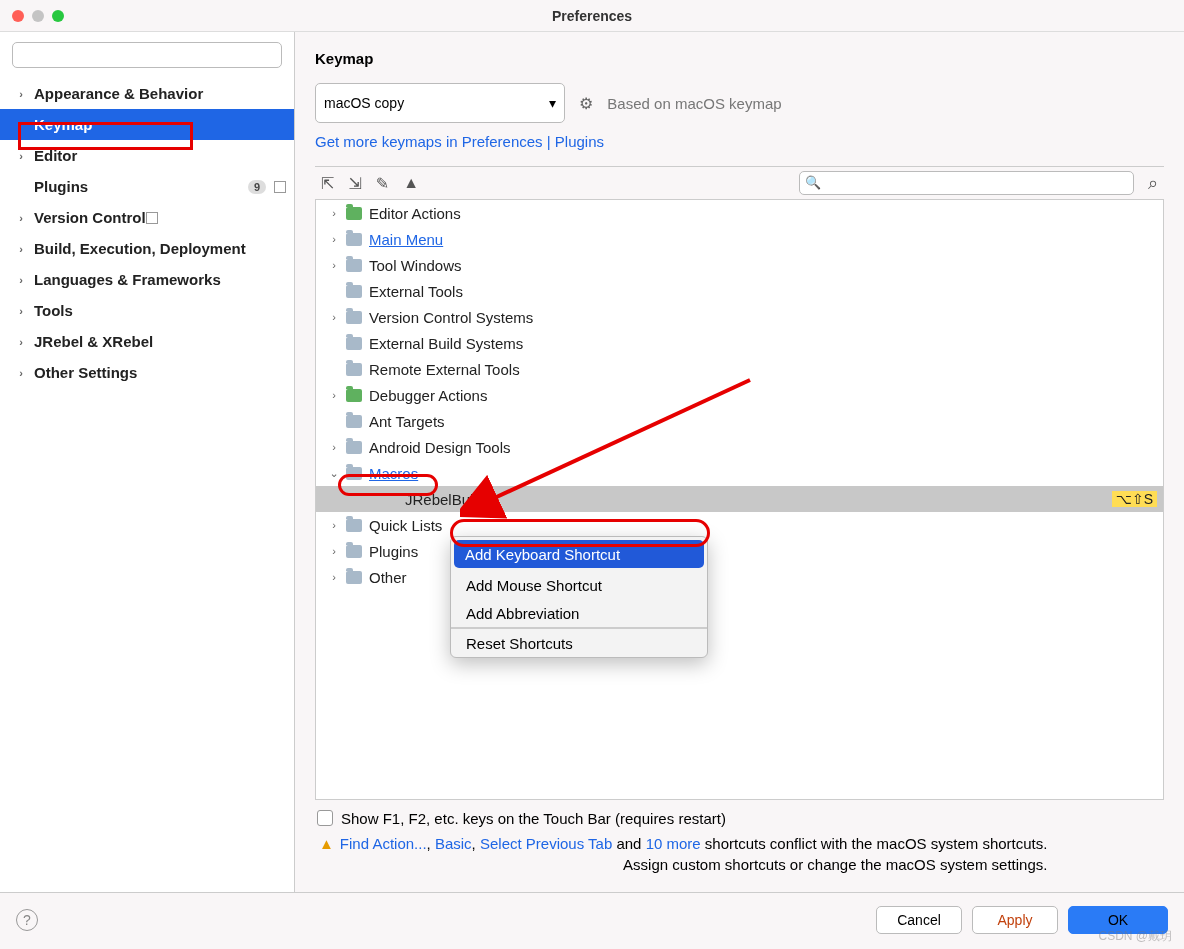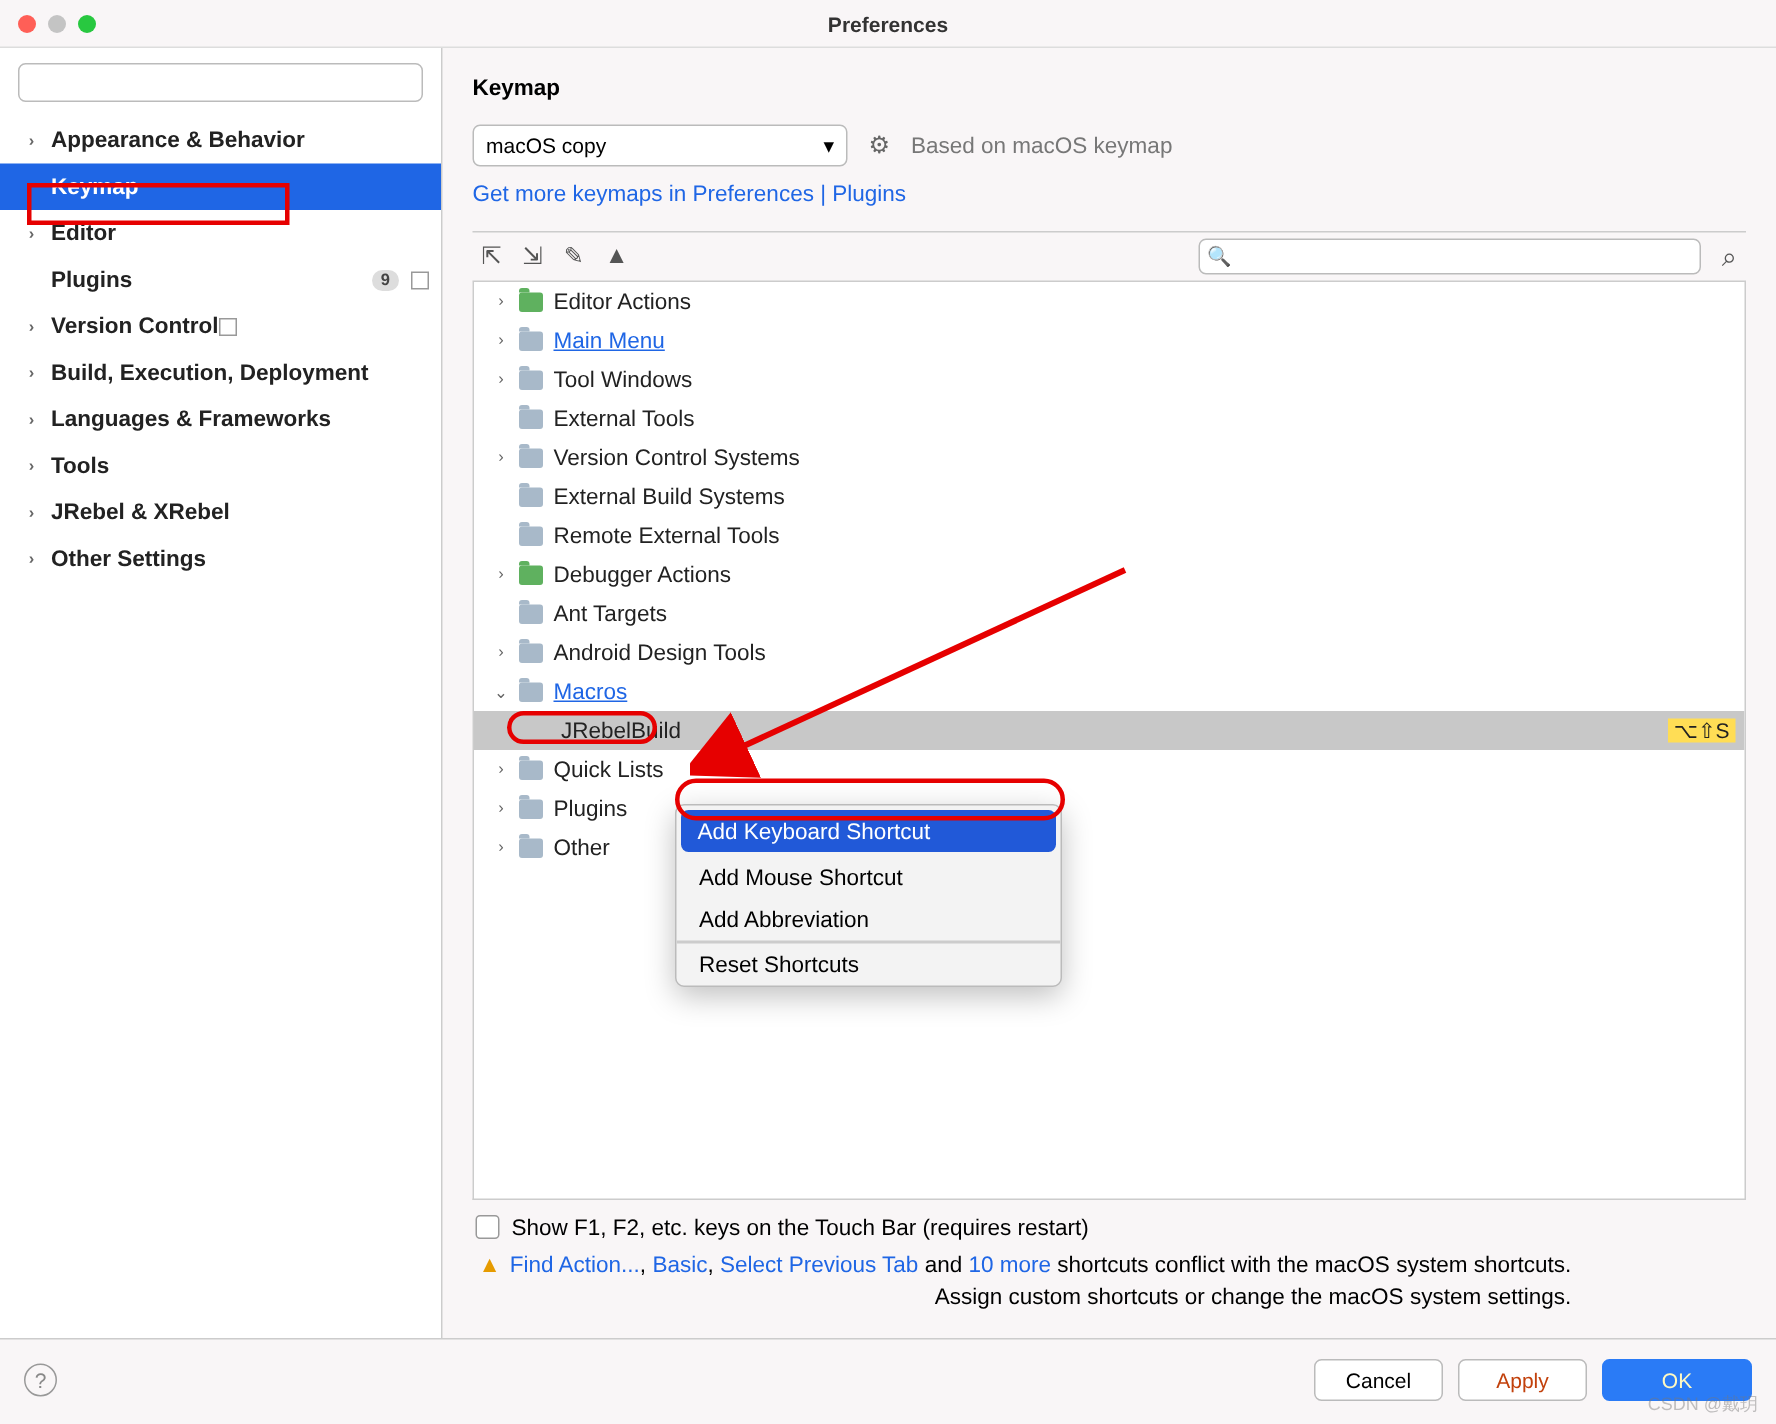--- a/index.html
+++ b/index.html
@@ -27,21 +27,21 @@
 .navitem.sel { background:#1f66e5; color:#fff; }
 .navitem.sel .chev { color:#fff; }
 .navitem .badge { margin-left:auto; margin-right:8px; background:#ddd; border-radius:10px; font-size:11px; padding:1px 6px; font-weight:600; color:#444; }
 .navitem .box-ic { margin-right:8px; width:12px; height:12px; border:1px solid #999; display:inline-block; }
 .redbox1 { position:absolute; border:3px solid #e60000; pointer-events:none; }
 
 
 .panel { flex:1; padding:18px 20px 10px 20px; display:flex; flex-direction:column; position:relative; }
 .panel h2 { font-size:15px; font-weight:700; margin-bottom:16px; }
 .row1 { display:flex; align-items:center; gap:14px; margin-bottom:10px; }
-.combo { width:250px; height:28px; border:1px solid #bbb; border-radius:5px; background:#fff; display:flex; align-items:center; justify-content:space-between; padding:0 8px; font-size:14px; cursor:pointer; }
+.combo { width:250px; height:40px; border:1px solid #bbb; border-radius:5px; background:#fff; display:flex; align-items:center; justify-content:space-between; padding:0 8px; font-size:14px; cursor:pointer; }
 .gear { color:#666; font-size:16px; cursor:pointer; }
 .based { color:#777; font-size:15px; }
 .linkrow { font-size:15px; margin-bottom:16px; }
 .linkrow a { color:#1f66e5; text-decoration:none; }
 
 .toolbar2 { display:flex; align-items:center; height:34px; border-top:1px solid #ccc; border-bottom:1px solid #ccc; padding:0 6px; gap:14px; }
 .toolbar2 .ic { color:#555; font-size:16px; cursor:pointer; }
 .toolbar2 .spacer { flex:1; }
 .toolbar2 .srch2 { width:335px; height:24px; border:1px solid #bbb; border-radius:5px; background:#fff; padding:0 6px 0 22px; font-size:13px; }
 .srch2wrap { position:relative; }
@@ -50,42 +50,42 @@
 
 .tree { border:1px solid #ccc; border-top:none; flex:1; background:#fff; overflow:hidden; font-size:15px; color:#222; position:relative; }
 .titem { display:flex; align-items:center; height:26px; padding-left:12px; }
 .titem .tchev { width:12px; color:#666; font-size:11px; margin-right:6px; text-align:center; }
 .titem.noexp .tchev { visibility:hidden; }
 .titem .fold { width:16px; height:13px; background:#a8b9c9; border-radius:2px; margin-right:7px; display:inline-block; position:relative; }
 .titem .fold::before { content:""; position:absolute; top:-3px; left:0; width:7px; height:3px; background:#a8b9c9; border-radius:2px 2px 0 0; }
 .titem .fold.green { background:#5fb15f; } .titem .fold.green::before { background:#5fb15f; }
 .titem.lnk span.lbl { color:#1f66e5; text-decoration:underline; }
 .titem.d1 { padding-left:12px; }
-.titem.d2 { padding-left:40px; }
+.titem.d2 { padding-left:40px;gap:31px; }
 .titem.selrow { background:#c8c8c8; }
 .titem .short { margin-left:auto; margin-right:6px; background:#ffdd55; padding:0 4px; font-size:14px; }
 
 .ctxmenu { position:absolute; left:450px; top:520px; width:258px; background:#f3f3f3; border:1px solid #bbb; border-radius:6px; box-shadow:0 6px 20px rgba(0,0,0,.25); font-size:15px; overflow:hidden;margin-top:16px; }
 .ctxmenu .mi { height:28px; display:flex; align-items:center; padding:0 15px; cursor:pointer; }
 .ctxmenu .sep { height:1px; background:#ccc; }
 .ctxmenu .mi.sel { background:#2159d8; color:#fff; border-radius:5px; margin:3px; padding:0 11px; }
 .ctx-red { position:absolute; border:3px solid #e60000; border-radius:14px; pointer-events:none; }
 
 .bottom-opts { padding:10px 0 6px 2px; font-size:15px;text-align:right; }
 .chk { display:flex; align-items:center; gap:8px; }
 .chk .cbox { width:16px; height:16px; border:1px solid #999; border-radius:3px; background:#fff; }
 .warn-row { display:flex; gap:6px; padding:6px 0 0 2px; font-size:15px; line-height:1.45; }
 .warn-ic { color:#e69b00; }
 .warn-row a { color:#1f66e5; text-decoration:none; }
 
 .footer { height:54px; border-top:1px solid #ccc; display:flex; align-items:center; padding:0 16px; }
 .help { width:22px; height:22px; border:1.5px solid #999; border-radius:50%; color:#888; font-size:14px; display:flex; align-items:center; justify-content:center; cursor:pointer; }
 .footer .sp { flex:1; }
 .btn { height:28px; min-width:86px; border:1px solid #bbb; border-radius:5px; background:#fff; font-size:14px; cursor:pointer; padding:0 14px; margin-left:10px; }
-.btn.primary { background:#2a7bf6; color:#fef9c3; border-color:#2a7bf6; min-width:100px; }
+.btn.primary { background:#2a7bf6; color:#000000; border-color:#2a7bf6; min-width:100px; }
 .btn.dis { color:#c2410c; }
 
 .watermark { position:absolute; right:12px; bottom:4px; color:rgba(120,120,120,.45); font-size:12px; }
 
 .arrow-svg { position:absolute; pointer-events:none; }
 .macros-circle { position:absolute; border:3px solid #e60000; border-radius:12px; pointer-events:none; }
 </style>
 </head>
 <body>
 

